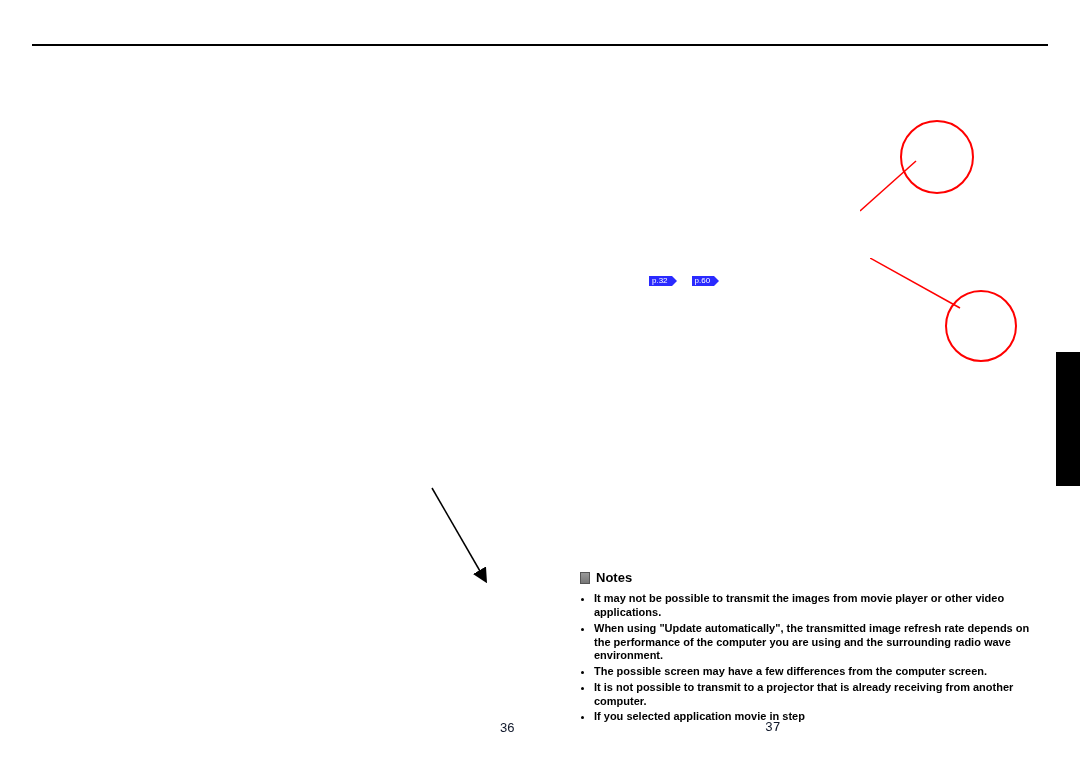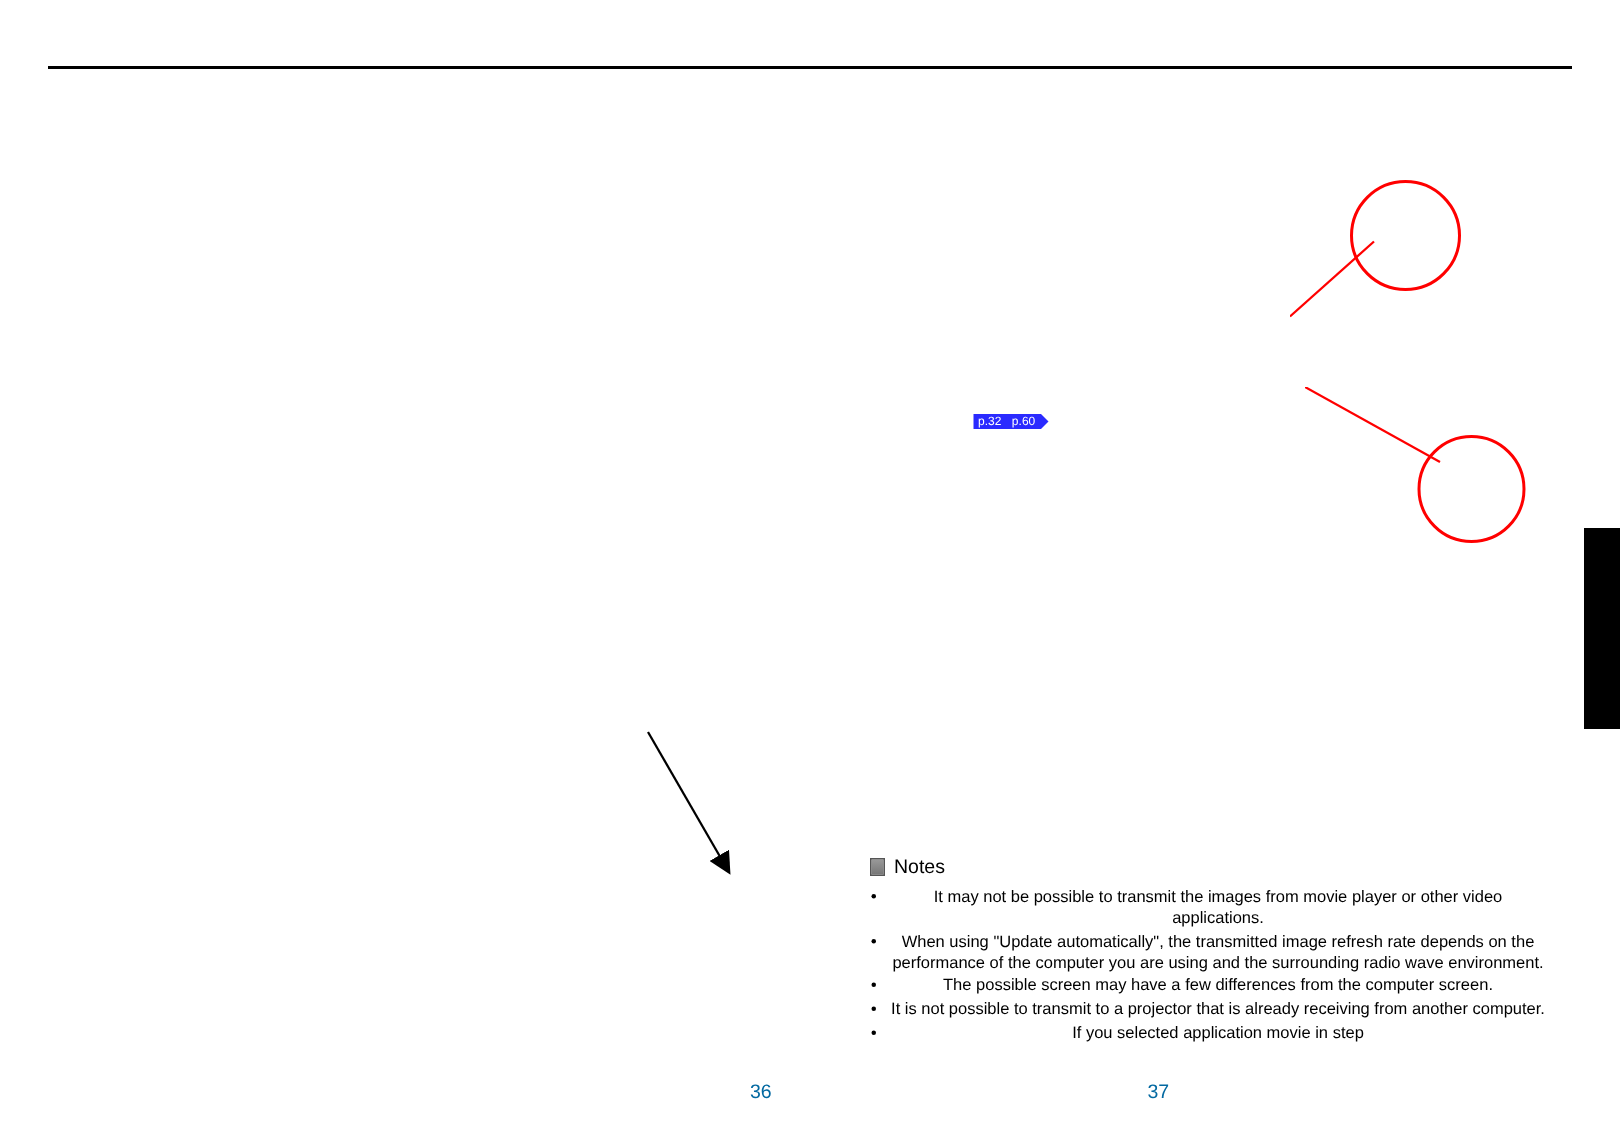--- a/index.html
+++ b/index.html
@@ -17,24 +17,24 @@
     position: absolute;
     left: 32px;
     right: 32px;
     top: 44px;
     border-top: 2px solid #000;
   }
   .page-num {
     position: absolute;
     bottom: 28px;
     font-size: 13px;
-    color: #0369a1;
+    color: #0f172a;
   }
   .page-num.left { left: 500px; }
-  .page-num.right { left: 765px; }
+  .page-num.right { left: 765px; font-family: Liberation Mono, monospace; }
 
   
   .side-tab {
     position: absolute;
     right: 0;
     top: 352px;
     width: 24px;
     height: 134px;
     background: #000;
   }
@@ -50,21 +50,21 @@
     border-radius: 50%;
     background: transparent;
   }
 
   
   .pill-row {
     position: absolute;
     top: 276px;
     left: 649px;
     display: flex;
-    gap: 0;
+    gap: 20px;
   }
   .pill {
     position: relative;
     display: inline-block;
     background: #2a2aff;
     color: #fff;
     font-size: 8px;
     line-height: 10px;
     padding: 0 4px 0 3px;
     height: 10px;
@@ -82,20 +82,21 @@
   }
 
   
   .notes {
     position: absolute;
     left: 580px;
     top: 570px;
     width: 450px;
     font-size: 11px;
     line-height: 1.25;
+    font-weight: bold;
   }
   .notes-head {
     font-size: 13px;
     margin-bottom: 6px;
     display: flex;
     align-items: center;
     gap: 6px;
   }
   .note-icon {
     width: 8px;
@@ -104,21 +105,20 @@
     background: linear-gradient(#999, #777);
     display: inline-block;
   }
   .notes ul {
     list-style: disc;
     margin: 0 0 0 14px;
     padding: 0;
   }
   .notes li {
     margin-bottom: 2px;
-    text-align: center;
   }
 
   
   .arrow-svg {
     position: absolute;
     left: 420px;
     top: 480px;
     width: 80px;
     height: 110px;
     pointer-events: none;

